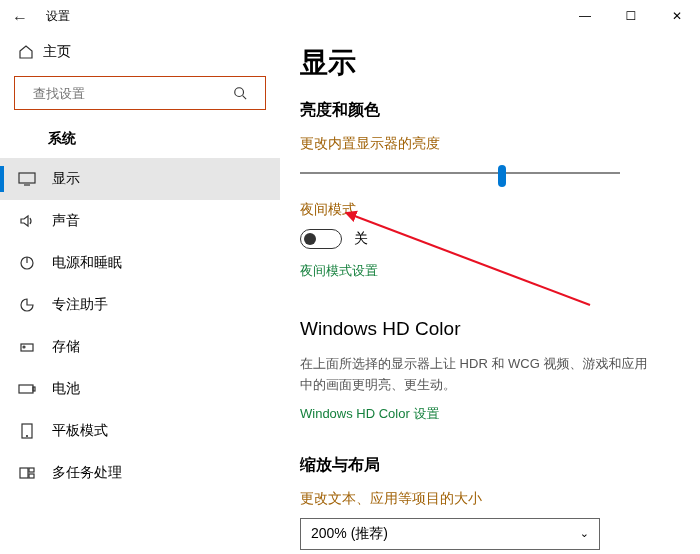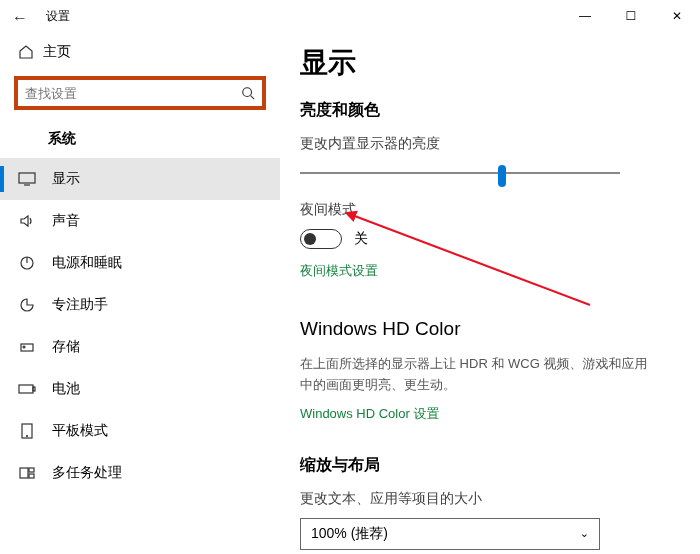--- a/index.html
+++ b/index.html
@@ -7,33 +7,33 @@
     .titlebar { height: 32px; display: flex; align-items: center; padding-left: 12px; }
     .titlebar .back { width: 24px; font-size: 16px; color: #333; cursor: pointer; }
     .titlebar .title { font-size: 12px; margin-left: 10px; }
     .titlebar .wincontrols { margin-left: auto; display: flex; }
     .titlebar .wincontrols div { width: 46px; height: 32px; display: flex; align-items: center; justify-content: center; font-size: 12px; cursor: pointer; }
     .container { display: flex; height: calc(100% - 32px); }
     .sidebar { width: 280px; padding: 0 0 0 0; overflow-y: auto; }
     .home { display: flex; align-items: center; height: 40px; padding-left: 18px; gap: 7px; cursor: pointer; }
     .home .icon { width: 18px; }
     .home span { font-size: 14px; }
-    .searchbox { margin: 4px 14px 12px 14px; height: 34px; border: 4px solid #c2410c; display: flex; align-items: center; padding: 0 7px; }
+    .searchbox { margin: 4px 14px 12px 14px; height: 34px; border: 1px solid #c2410c; display: flex; align-items: center; padding: 0 18px; }
     .searchbox input { border: none; outline: none; flex: 1; font-size: 13px; background: transparent; }
     .searchbox .search-icon { font-size: 15px; color: #333; }
     .category { font-size: 14px; font-weight: 600; padding: 8px 18px 10px; margin-left: 30px; }
     .navitem { display: flex; align-items: center; height: 42px; padding-left: 18px; gap: 16px; cursor: pointer; position: relative; }
     .navitem.active { background: #e6e6e6; }
     .navitem.active::before { content: ""; position: absolute; left: 0; top: 8px; bottom: 8px; width: 4px; background: #0078d4; }
     .navitem .icon { width: 18px; height: 18px; display: flex; align-items: center; justify-content: center; color: #333; }
     .navitem span { font-size: 14px; }
     .content { flex: 1; padding: 12px 30px 0 20px; overflow-y: auto; position: relative; }
     .page-title { font-size: 28px; font-weight: 600; margin-bottom: 18px; }
     .section-title { font-size: 16px; font-weight: 600; margin-bottom: 14px; }
-    .setting-label { font-size: 14px; margin-bottom: 10px; color: #404040; }
+    .setting-label { font-size: 14px; margin-bottom: 10px; color: #a16207; }
     .slider-bar { position: relative; height: 20px; margin-bottom: 18px; width: 320px; }
     .slider-track { position: absolute; top: 9px; left: 0; right: 0; height: 2px; background: #888; }
     .slider-thumb { position: absolute; left: 62%; top: 2px; width: 8px; height: 22px; background: #0078d4; border-radius: 4px; cursor: pointer; }
     .toggle-row { display: flex; align-items: center; gap: 12px; margin-bottom: 12px; }
     .toggle { width: 42px; height: 20px; border: 1px solid #333; border-radius: 10px; position: relative; cursor: pointer; }
     .toggle .knob { position: absolute; left: 3px; top: 3px; width: 12px; height: 12px; background: #333; border-radius: 50%; }
     .toggle-label { font-size: 14px; }
     .link { color: #15803d; font-size: 13px; cursor: pointer; margin-bottom: 22px; display: inline-block; }
     .hd-title { font-size: 19px; font-weight: 400; margin-bottom: 14px; }
     .hd-desc { font-size: 13px; color: #555; line-height: 1.6; margin-bottom: 8px; max-width: 360px; }
@@ -171,21 +171,21 @@
 
     <div style="height:16px"></div>
     <div class="hd-title">Windows HD Color</div>
     <div class="hd-desc">在上面所选择的显示器上让 HDR 和 WCG 视频、游戏和应用中的画面更明亮、更生动。</div>
     <div class="link">Windows HD Color 设置</div>
 
     <div style="height:10px"></div>
     <div class="section-title">缩放与布局</div>
     <div class="setting-label">更改文本、应用等项目的大小</div>
     <div class="combo">
-      <span>100% (推荐)</span>
+      <span>200% (推荐)</span>
       <span class="chev">⌄</span>
     </div>
     
 
     <svg class="arrow" style="left:60px; top:173px;" width="260" height="105">
       <defs>
           <marker id="ah" markerWidth="8" markerHeight="8" refX="2" refY="3" orient="auto">
             <path d="M0,0 L6,3 L0,6 Z" fill="#e81123"></path>
           </marker>
         </defs>

